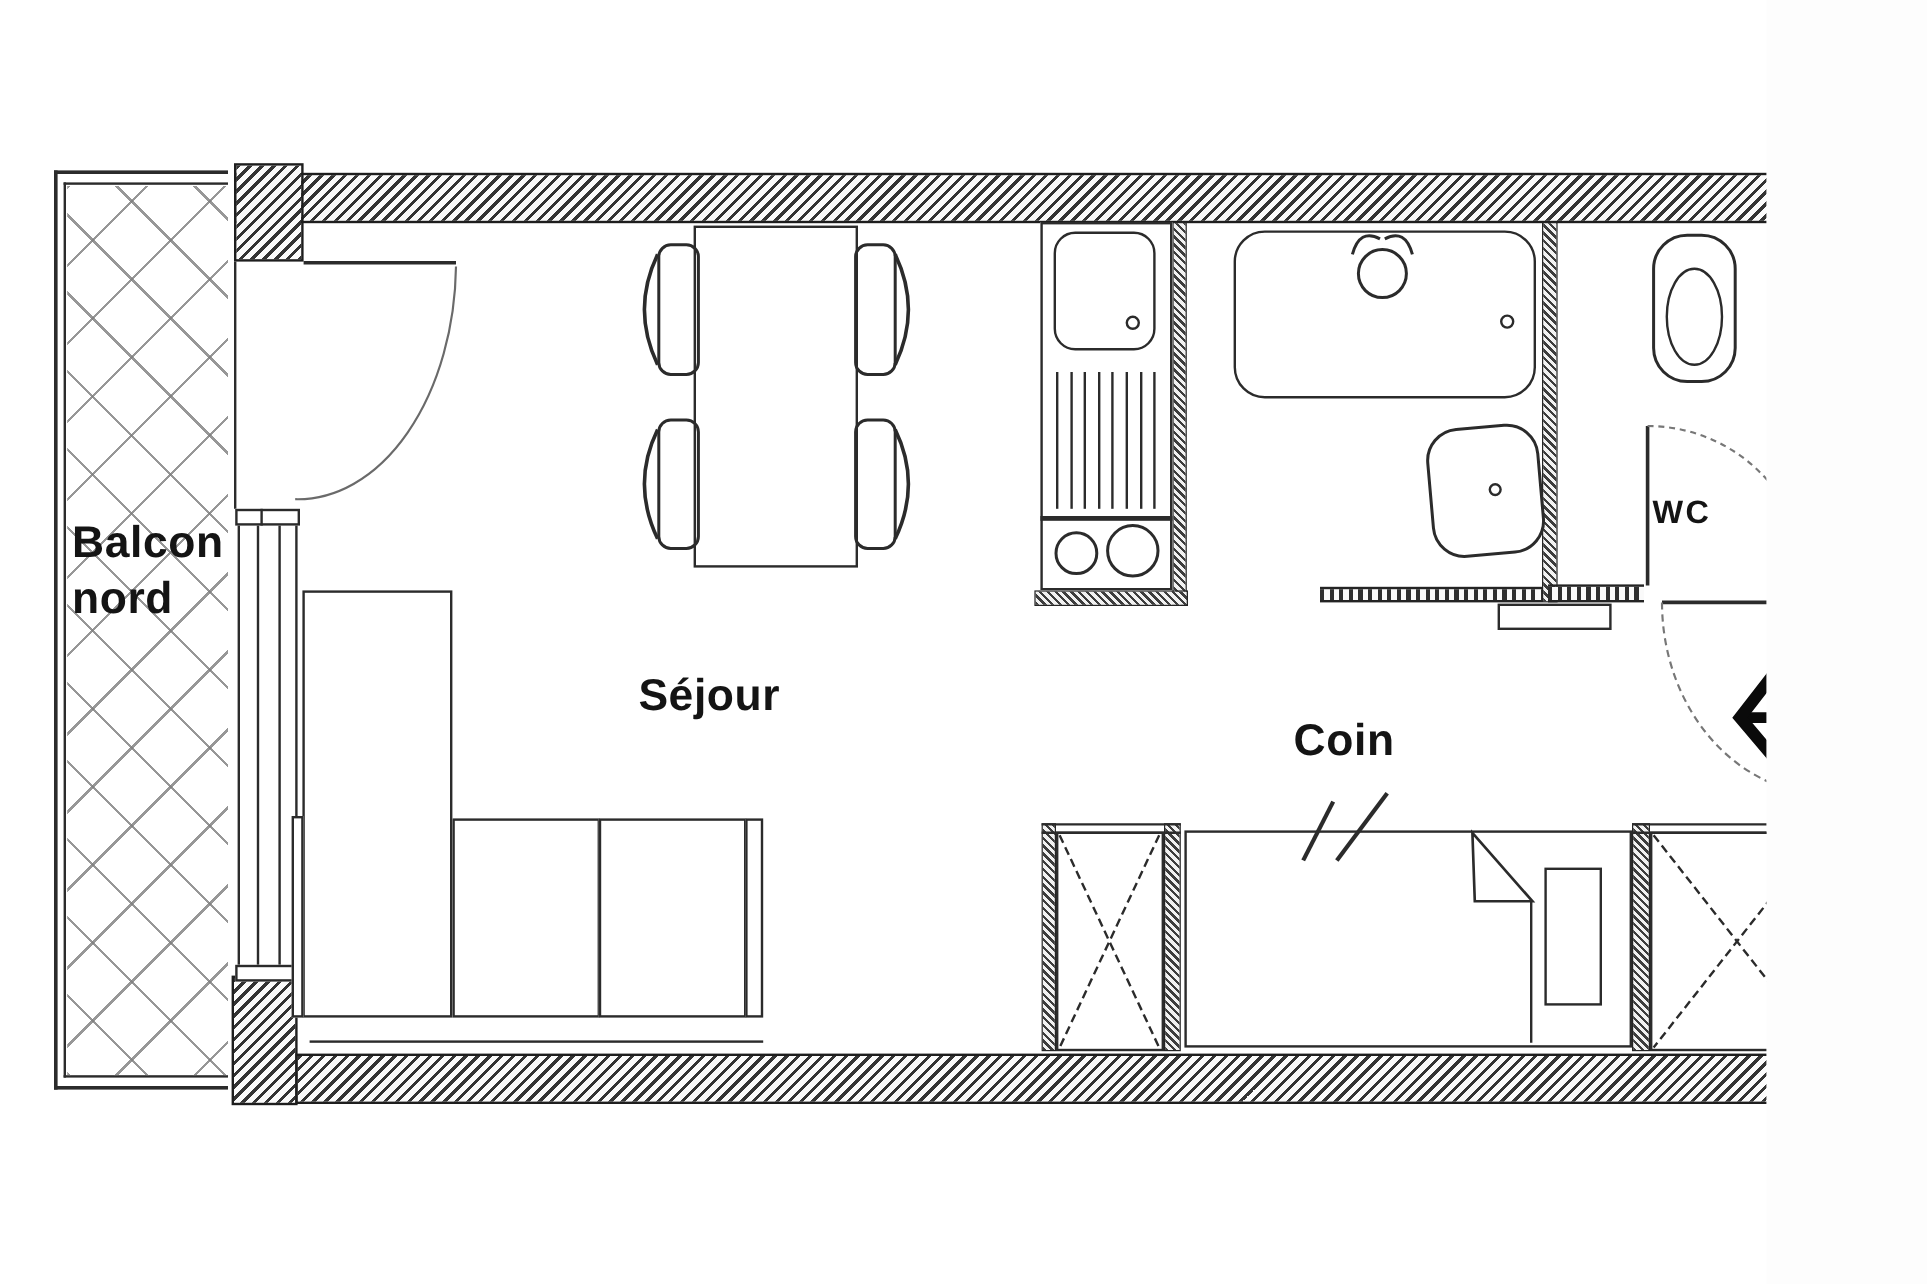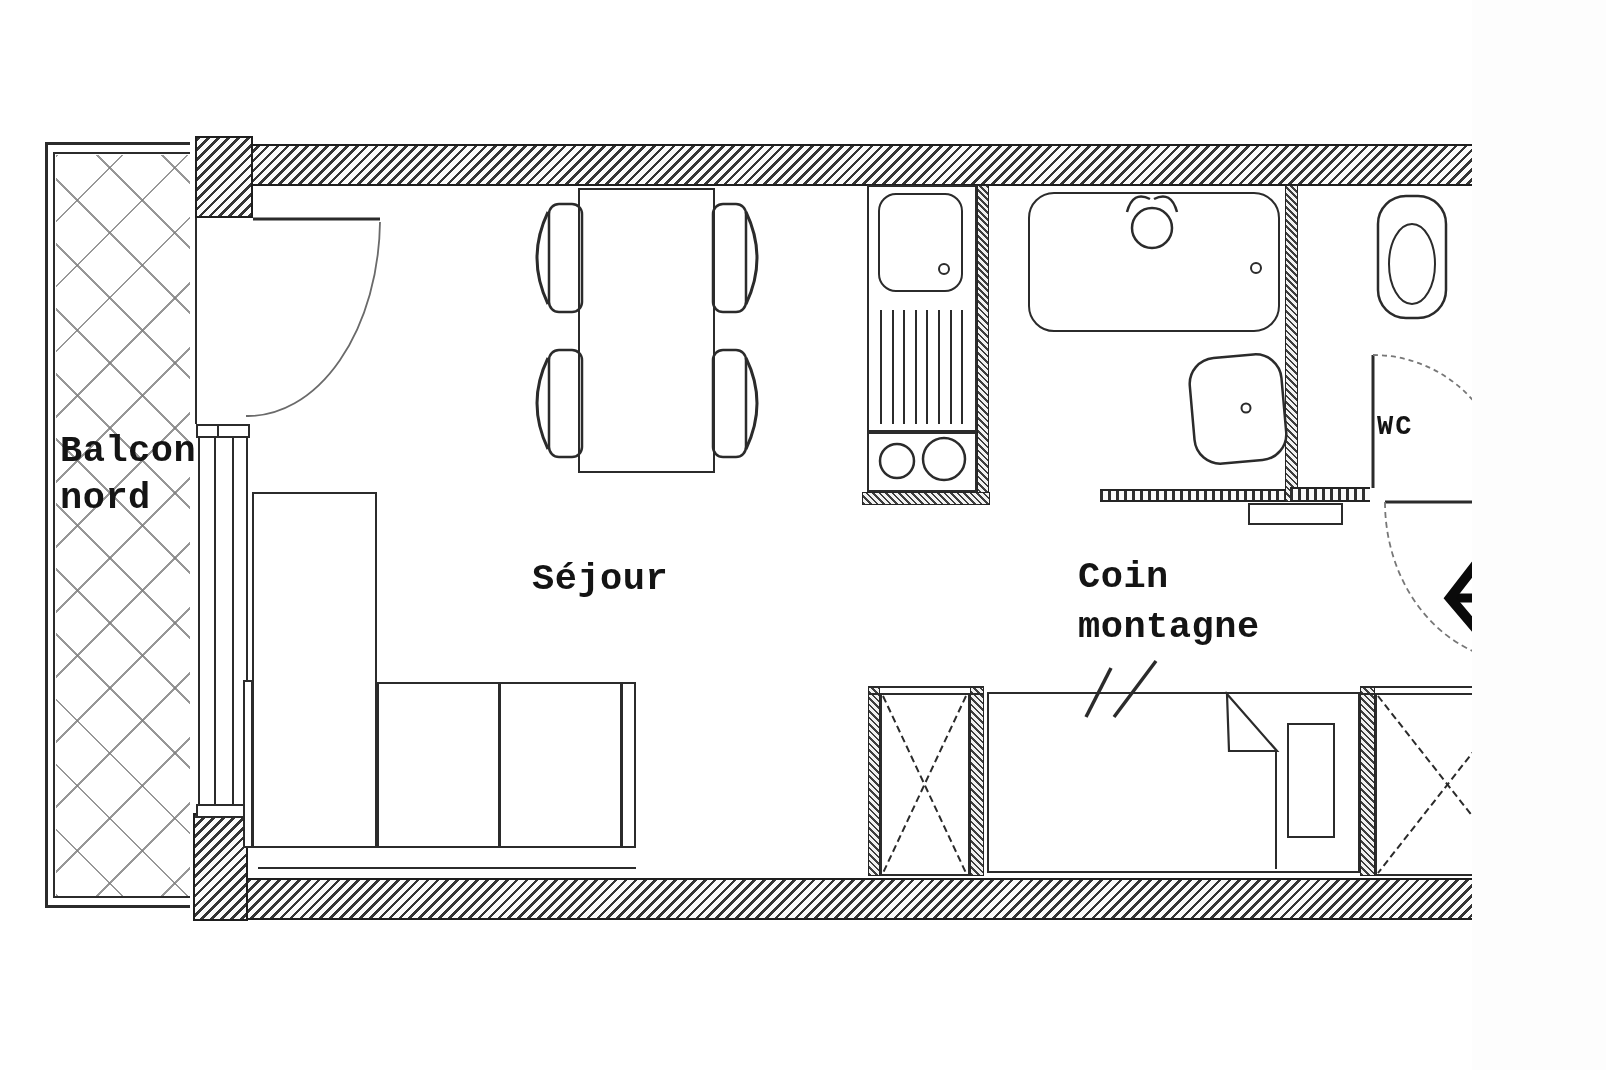--- a/index.html
+++ b/index.html
@@ -1,18 +1,18 @@
 <!DOCTYPE html>
 <html><head>
 <meta charset="utf-8">
 <style>
   html,body{margin:0;padding:0;background:#fdfdfd;}
   #plan{
     position:relative;width:1472px;height:1070px;background:#ffffff;overflow:hidden;
-    font-family:Liberation Mono, monospace;
+    font-family:Liberation Sans, sans-serif;
   }
   .wall{
     position:absolute;box-sizing:border-box;
     background:repeating-linear-gradient(135deg,#343434 0px,#343434 2.6px,#fbfbfb 2.6px,#fbfbfb 7px);
     border:2px solid #1e1e1e;
   }
   .stipple{
     position:absolute;box-sizing:border-box;
     background:repeating-linear-gradient(45deg,#3d3d3d 0px,#3d3d3d 2px,#f1f1f1 2px,#f1f1f1 4.6px);
     border:1.5px solid #242424;
@@ -172,20 +172,19 @@
     </g>
   </svg>
 
   <div class="lbl" style="left:60px;top:428px;">
     <span>Balcon</span><br>
     <span>nord</span>
   </div>
 
   <div class="lbl" style="left:532px;top:556px;">Séjour</div>
 
-  <div class="lbl" style="left:1078px;top:552px;line-height:50px;">
+  <div class="lbl" style="left:1078px;top:592px;line-height:50px;text-align:right;">
     <span>Coin</span><br>
-    <span>montagne</span>
   </div>
 
   <div class="lbl lbl-wc" style="left:1377px;top:404px;">WC</div>
 
 </div>
 
 </body></html>

